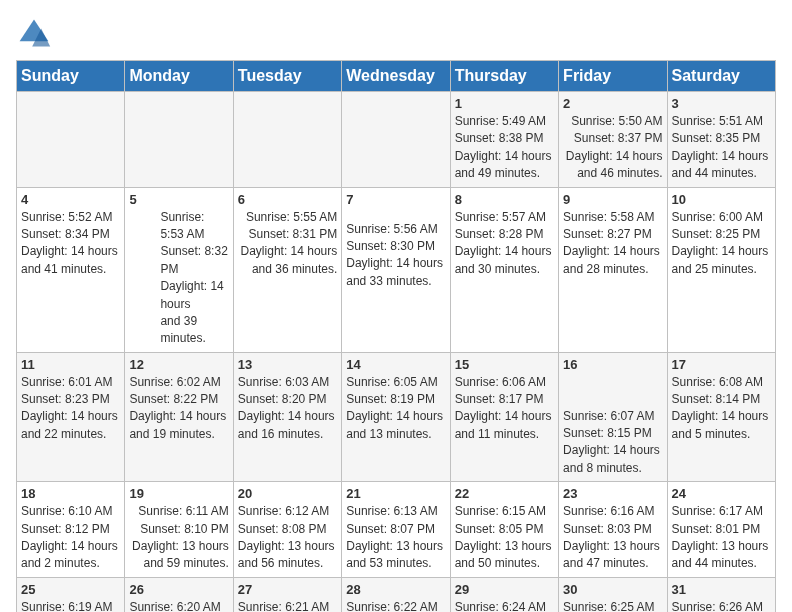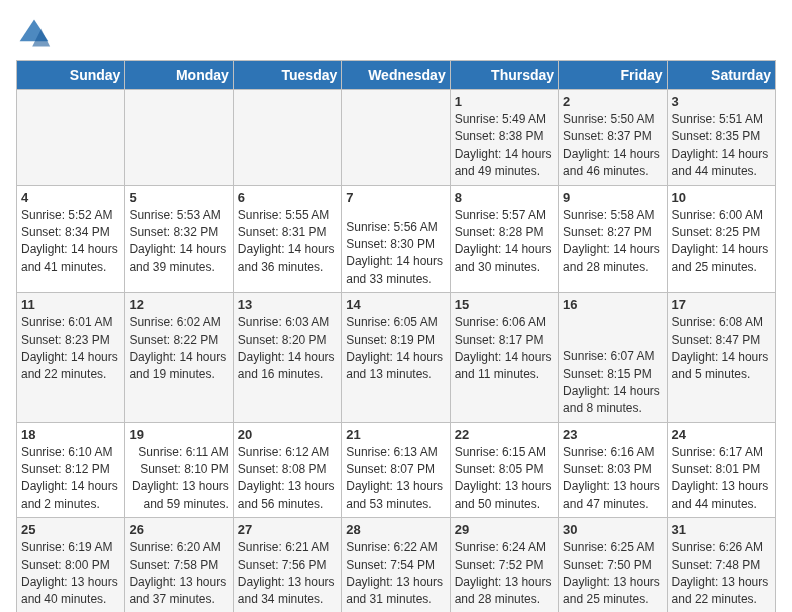--- a/index.html
+++ b/index.html
@@ -47,23 +47,23 @@
       width: 100%;
       border-collapse: collapse;
       font-size: 11px;
     }
     .calendar thead tr {
       background-color: #2e74b5;
       color: #fff;
     }
     .calendar thead th {
       padding: 6px 4px;
-      text-align: right;
+      text-align: left;
       font-weight: bold;
-      font-size: 14px;
+      font-size: 16px;
       border: 1px solid #c0c0c0;
     }
     .calendar tbody tr {
       border: 1px solid #c0c0c0;
     }
     .calendar tbody td {
       vertical-align: top;
       border: 1px solid #c0c0c0;
       padding: 4px;
       height: 90px;
@@ -127,21 +127,21 @@
         <td></td>
         <td>
           <div class="day-number">1</div>
           <div class="day-info" style="white-space: pre-line;">Sunrise: 5:49 AM
 Sunset: 8:38 PM
 Daylight: 14 hours
 and 49 minutes.</div>
         </td>
         <td>
           <div class="day-number">2</div>
-          <div class="day-info" style="white-space: pre-line;">Sunrise: 5:50 AM
+          <div class="day-info" style="white-space: pre-line; text-align: right;">Sunrise: 5:50 AM
 Sunset: 8:37 PM
 Daylight: 14 hours
 and 46 minutes.</div>
         </td>
         <td>
           <div class="day-number">3</div>
           <div class="day-info" style="white-space: pre-line;">Sunrise: 5:51 AM
 Sunset: 8:35 PM
 Daylight: 14 hours
 and 44 minutes.</div>
@@ -150,28 +150,28 @@
       <tr>
         <td>
           <div class="day-number">4</div>
           <div class="day-info" style="white-space: pre-line;">Sunrise: 5:52 AM
 Sunset: 8:34 PM
 Daylight: 14 hours
 and 41 minutes.</div>
         </td>
         <td>
           <div class="day-number">5</div>
-          <div class="day-info" style="white-space: pre-line;">Sunrise: 5:53 AM
+          <div class="day-info" style="white-space: pre-line; margin-left: 31px;">Sunrise: 5:53 AM
 Sunset: 8:32 PM
 Daylight: 14 hours
 and 39 minutes.</div>
         </td>
         <td>
           <div class="day-number">6</div>
-          <div class="day-info" style="white-space: pre-line;">Sunrise: 5:55 AM
+          <div class="day-info" style="white-space: pre-line; text-align: right;">Sunrise: 5:55 AM
 Sunset: 8:31 PM
 Daylight: 14 hours
 and 36 minutes.</div>
         </td>
         <td>
           <div class="day-number">7</div>
           <div class="day-info" style="white-space: pre-line; margin-top: 14px;">Sunrise: 5:56 AM
 Sunset: 8:30 PM
 Daylight: 14 hours
 and 33 minutes.</div>
@@ -237,21 +237,21 @@
         <td>
           <div class="day-number">16</div>
           <div class="day-info" style="white-space: pre-line; margin-top: 36px;">Sunrise: 6:07 AM
 Sunset: 8:15 PM
 Daylight: 14 hours
 and 8 minutes.</div>
         </td>
         <td>
           <div class="day-number">17</div>
           <div class="day-info" style="white-space: pre-line;">Sunrise: 6:08 AM
-Sunset: 8:47 PM
+Sunset: 8:14 PM
 Daylight: 14 hours
 and 5 minutes.</div>
         </td>
       </tr>
       <tr>
         <td>
           <div class="day-number">18</div>
           <div class="day-info" style="white-space: pre-line;">Sunrise: 6:10 AM
 Sunset: 8:12 PM
 Daylight: 14 hours

